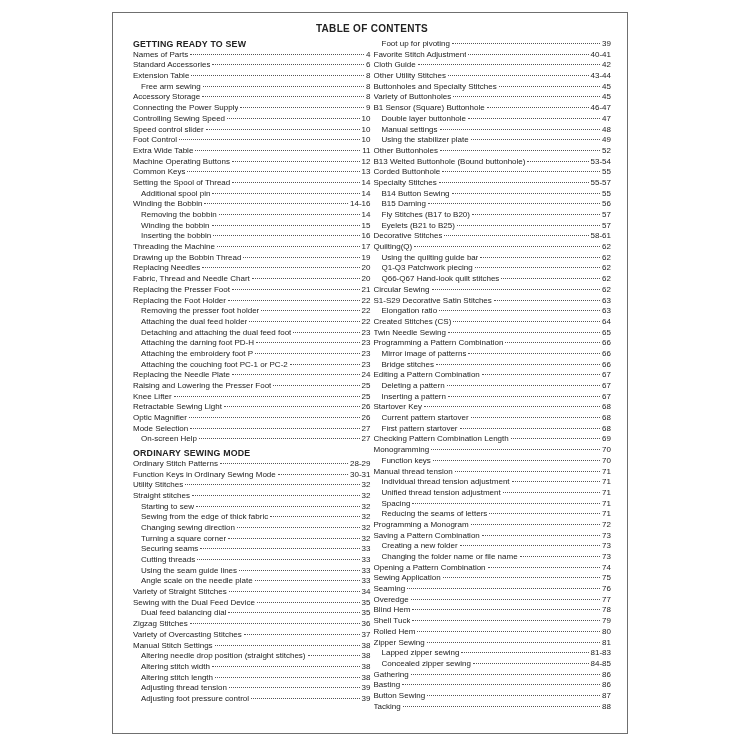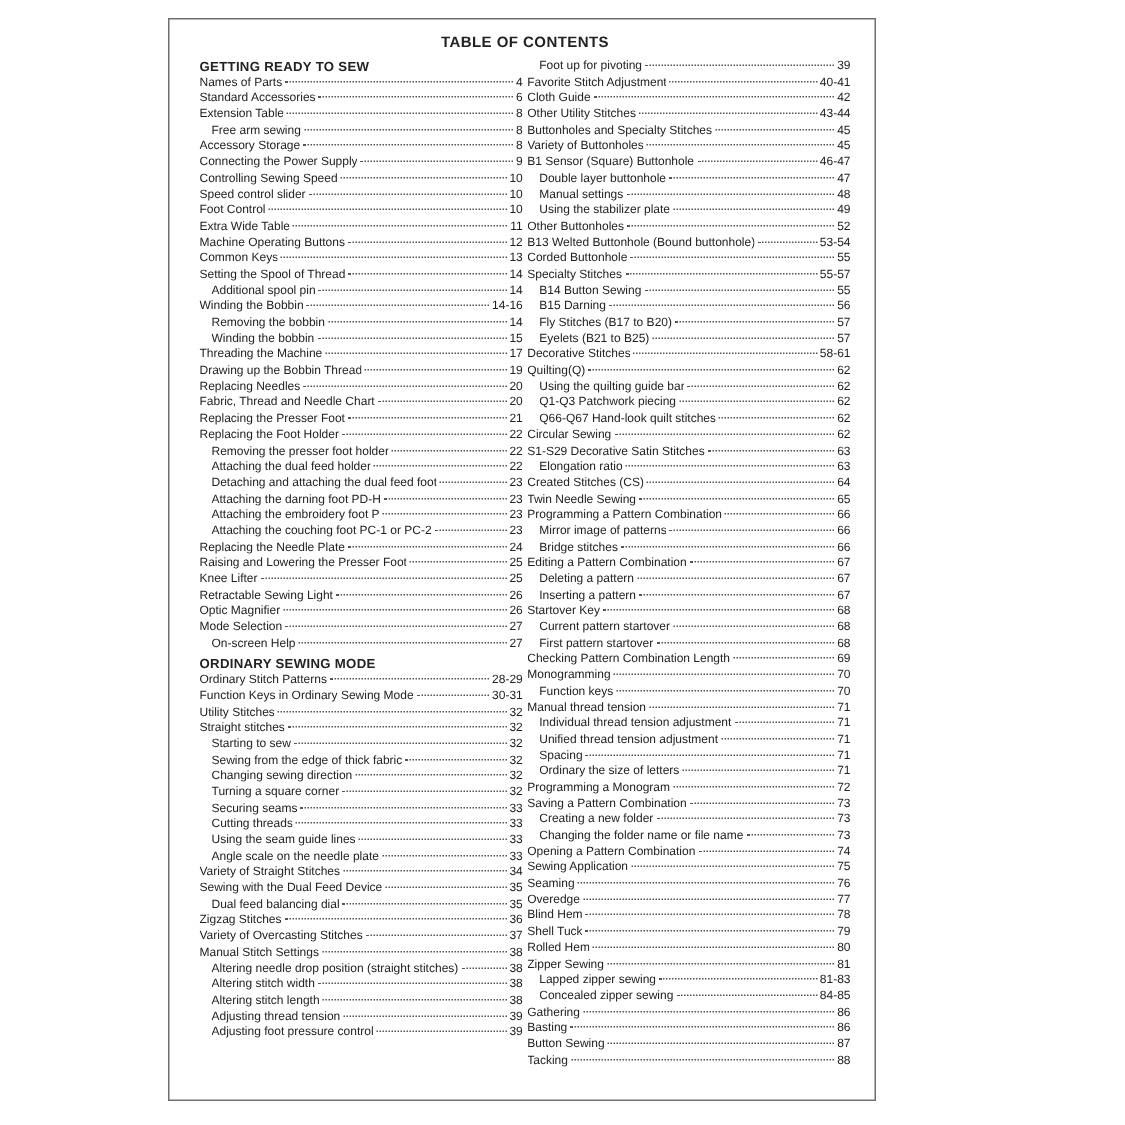--- a/index.html
+++ b/index.html
@@ -13,21 +13,21 @@
     width:750px;height:750px;
     background:var(--paper);
     font-family:"Liberation Sans", sans-serif;
     color:var(--ink);
     position:relative;
     overflow:hidden;
   }
   .sheet{
     position:absolute;
     left:112px;top:12px;
-    width:472px;height:722px;
+    width:516px;height:722px;
     box-sizing:border-box;
     border:1px solid var(--border);
     background:var(--paper);
     padding:9px 16px 0 20px;
   }
   .toc-title{
     text-align:center;
     font-weight:bold;
     font-size:10px;
     letter-spacing:0.3px;
@@ -158,20 +158,25 @@
           <div class="row entry ind">
             <span class="lbl">Removing the bobbin</span>
             <span class="dots"></span>
             <span class="pg">14</span>
           </div>
           <div class="row entry ind">
             <span class="lbl">Winding the bobbin</span>
             <span class="dots"></span>
             <span class="pg">15</span>
           </div>
+          <div class="row entry ind">
+            <span class="lbl">Inserting the bobbin</span>
+            <span class="dots"></span>
+            <span class="pg">16</span>
+          </div>
           <div class="row entry">
             <span class="lbl">Threading the Machine</span>
             <span class="dots"></span>
             <span class="pg">17</span>
           </div>
           <div class="row entry">
             <span class="lbl">Drawing up the Bobbin Thread</span>
             <span class="dots"></span>
             <span class="pg">19</span>
           </div>
@@ -596,21 +601,21 @@
             <span class="lbl">Unified thread tension adjustment</span>
             <span class="dots"></span>
             <span class="pg">71</span>
           </div>
           <div class="row entry ind">
             <span class="lbl">Spacing</span>
             <span class="dots"></span>
             <span class="pg">71</span>
           </div>
           <div class="row entry ind">
-            <span class="lbl">Ordinary the size of letters</span>
+            <span class="lbl">Reducing the seams of letters</span>
             <span class="dots"></span>
             <span class="pg">71</span>
           </div>
           <div class="row entry">
             <span class="lbl">Programming a Monogram</span>
             <span class="dots"></span>
             <span class="pg">72</span>
           </div>
           <div class="row entry">
             <span class="lbl">Saving a Pattern Combination</span>

